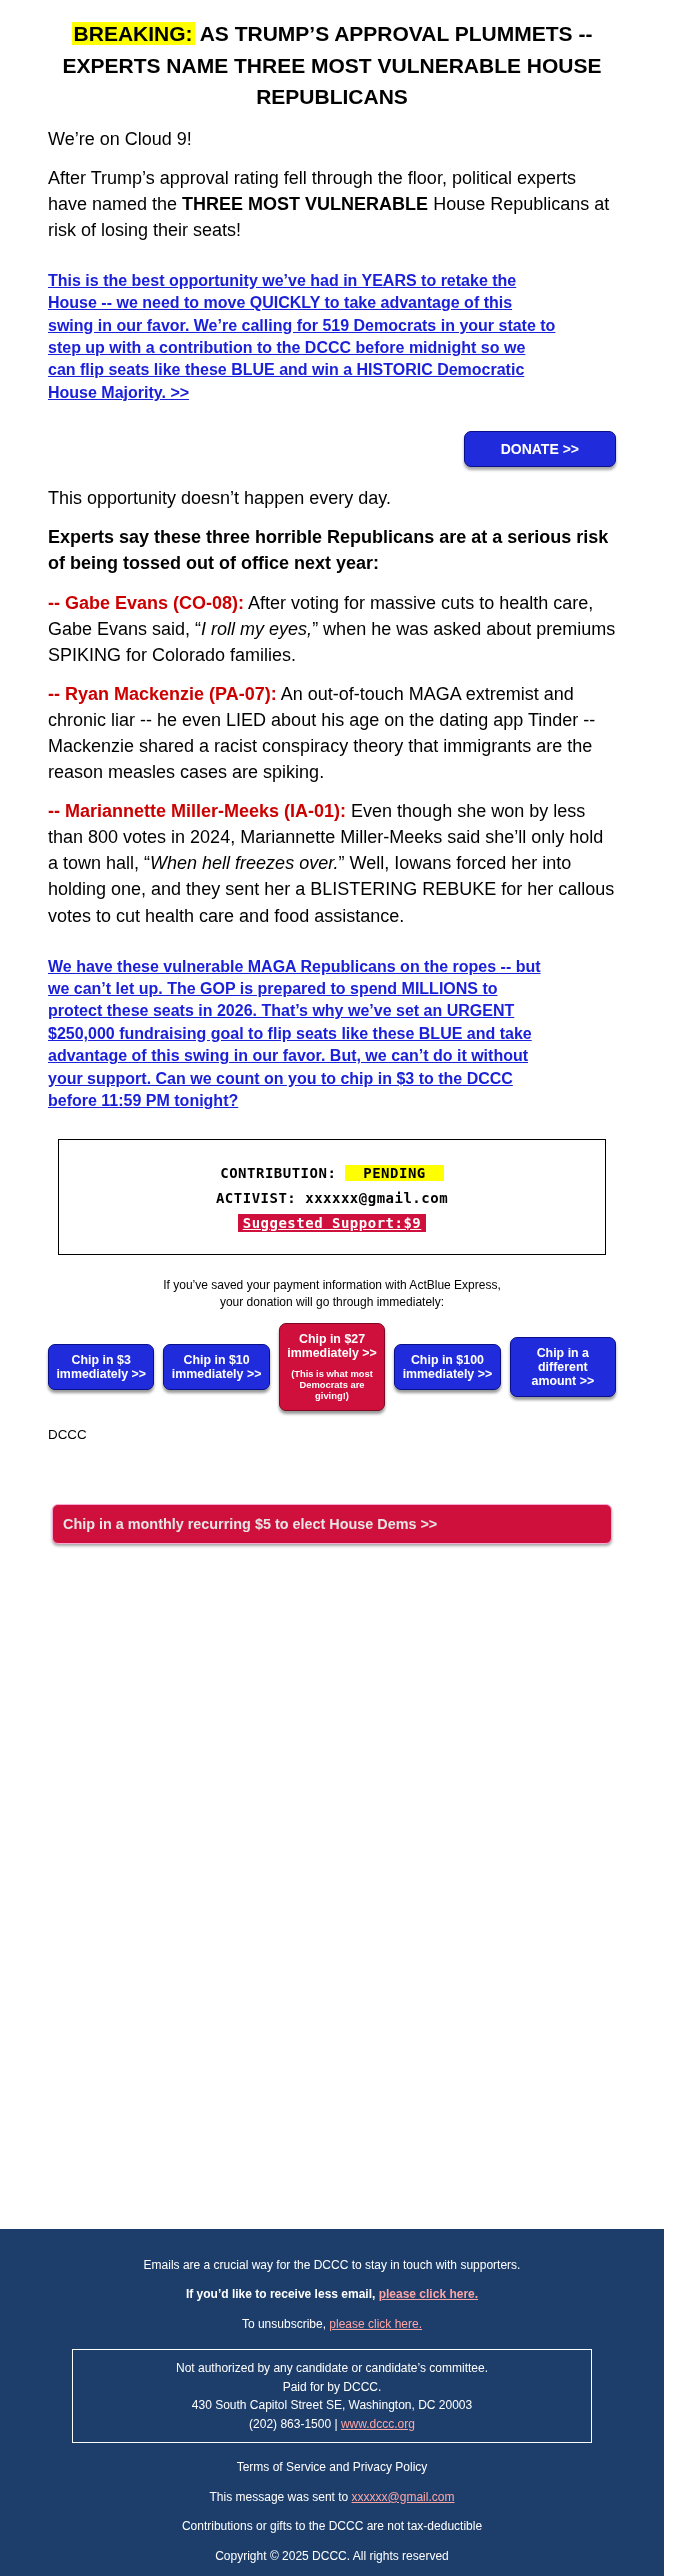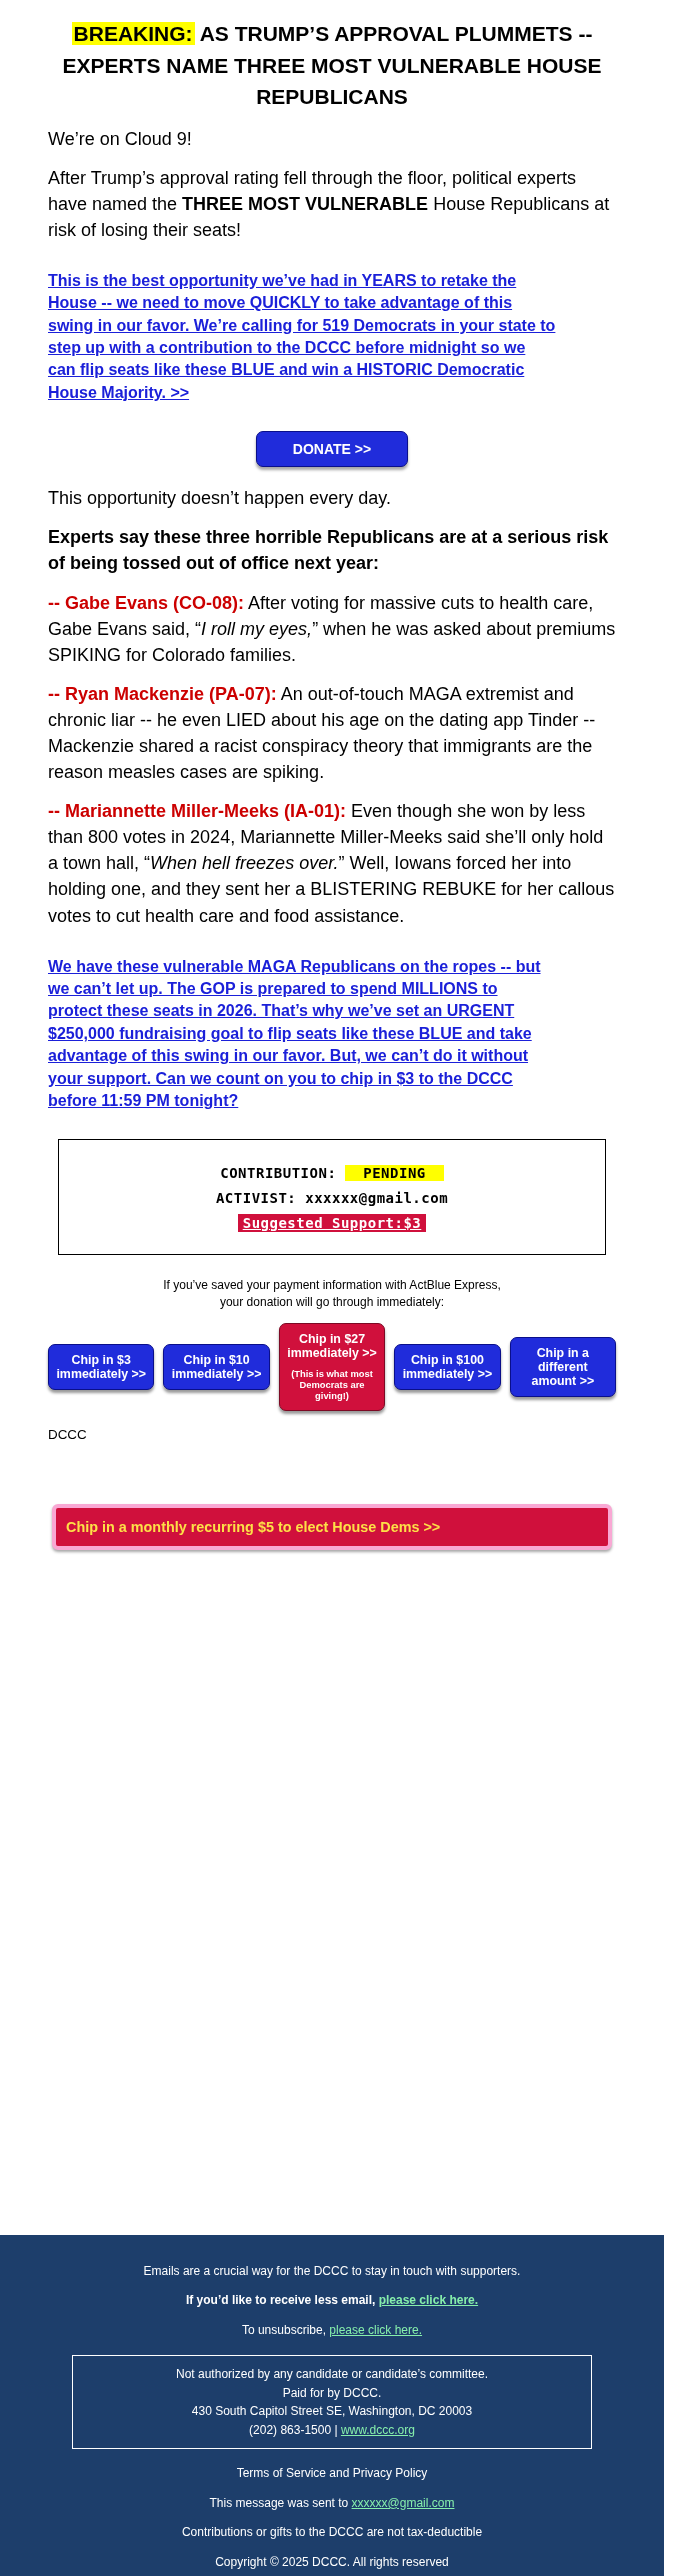--- a/index.html
+++ b/index.html
@@ -36,21 +36,21 @@
     line-height: 1.4;
     margin: 27px 0;
     max-width: 508px;
   }
   a.cta {
     color: #1b20d9;
     font-weight: bold;
     text-decoration: underline;
   }
 
-  .center { text-align: center; }
+  .center { text-align: right; }
   .donate-row { margin: 20px 0 18px; }
   .donate-btn {
     display: inline-block;
     background: #202cdb;
     color: #ffffff;
     font-weight: bold;
     font-size: 14px;
     padding: 9px 36px;
     border: 1px solid #0a0f8a;
     border-radius: 7px;
@@ -107,42 +107,42 @@
   }
   .chip-btn.red { background: #d0103c; border-color: #7c0a24; }
   .chip-sub { display: block; font-size: 9.4px; font-weight: bold; margin-top: 9px; }
 
   .signoff { font-size: 13.4px; margin: 16px 0; }
 
   .monthly-row { padding: 0 4px; margin-top: 62px; }
   .monthly-btn {
     display: block;
     background: #d0103c;
-    color: #fde047;
+    color: #e5e5e5;
     font-weight: bold;
     font-size: 14.4px;
     padding: 11px 10px;
-    border: 4px solid #f9a8d4;
+    border: 1px solid #f9a8d4;
     border-radius: 6px;
     box-shadow: 0 2px 3px rgba(0,0,0,0.35);
     text-align: left;
     text-decoration: none;
   }
 
   .spacer { height: 685px; }
 
   .footer {
     background: #1d3e6b;
     color: #ffffff;
     text-align: center;
     font-size: 12px;
     padding: 16px 30px 24px;
   }
   .footer p { margin: 12px 0; line-height: 1.45; }
-  .footer a { color: #86efac; text-decoration: underline; text-align: center; }
+  .footer a { color: #fca5a5; text-decoration: underline; text-align: center; }
   .footer .bold-line { font-weight: bold; }
   .paid-box {
     border: 1px solid #ffffff;
     width: 520px;
     margin: 16px auto;
     padding: 9px 12px;
     line-height: 1.55;
   }
 </style>
 </head>
@@ -189,21 +189,21 @@
       <a class="cta" href="#">We have these vulnerable MAGA Republicans on the ropes -- but we can’t let up. The GOP is prepared to spend MILLIONS to protect these seats in 2026. That’s why we’ve set an URGENT $250,000 fundraising goal to flip seats like these BLUE and take advantage of this swing in our favor. But, we can’t do it without your support. Can we count on you to chip in $3 to the DCCC before 11:59 PM tonight?</a>
     </p>
 
     <div class="contrib-box">
       <div class="contrib-line">
         <span>CONTRIBUTION:</span>
         <span class="pending">PENDING</span>
       </div>
       <div class="contrib-line">ACTIVIST: xxxxxx@gmail.com</div>
       <div class="contrib-line">
-        <span class="suggested">Suggested Support:$3</span>
+        <span class="suggested">Suggested Support:$9</span>
       </div>
     </div>
 
     <div class="express-note">
       <div>If you’ve saved your payment information with ActBlue Express,</div>
       <div>your donation will go through immediately:</div>
     </div>
 
     <div class="chip-stack">
       <a class="chip-btn" href="#">Chip in $3 immediately &gt;&gt;</a>

